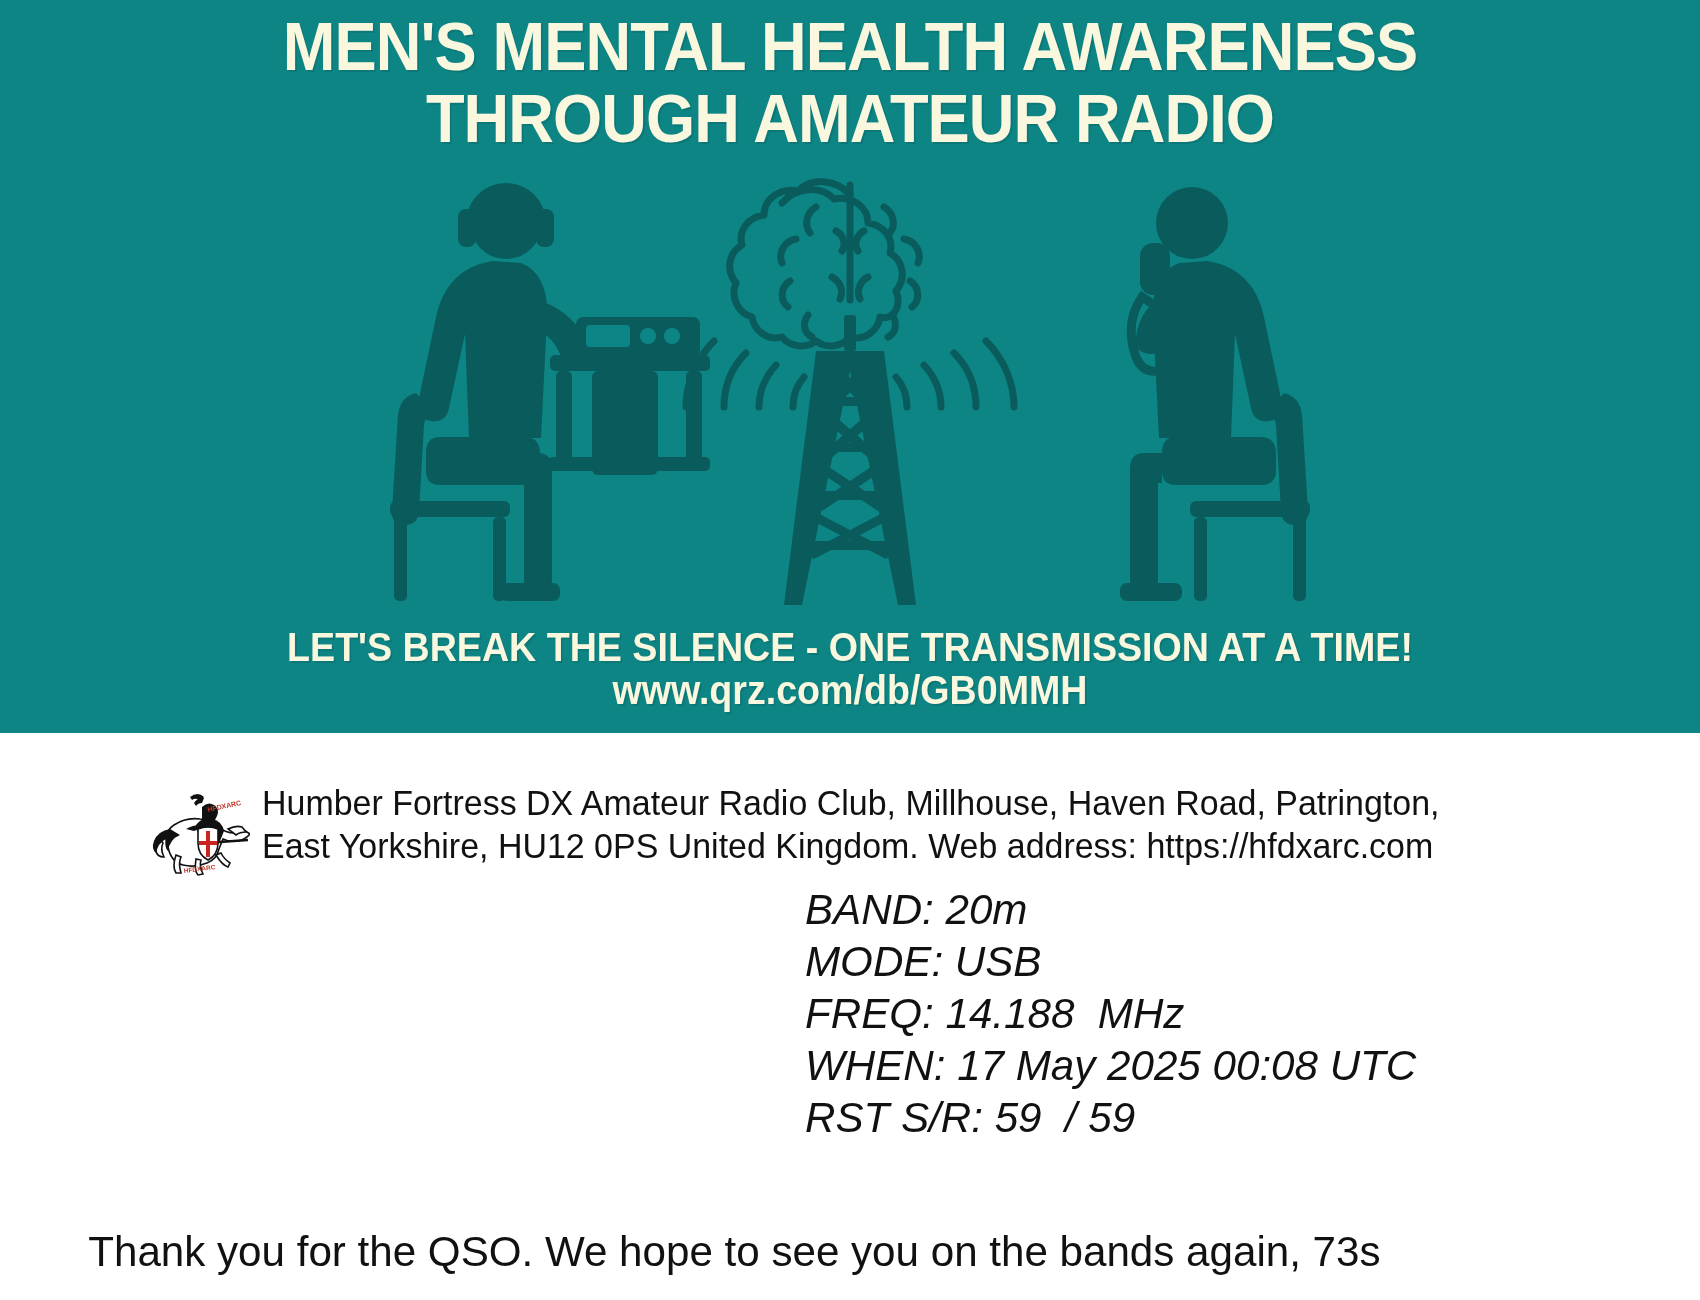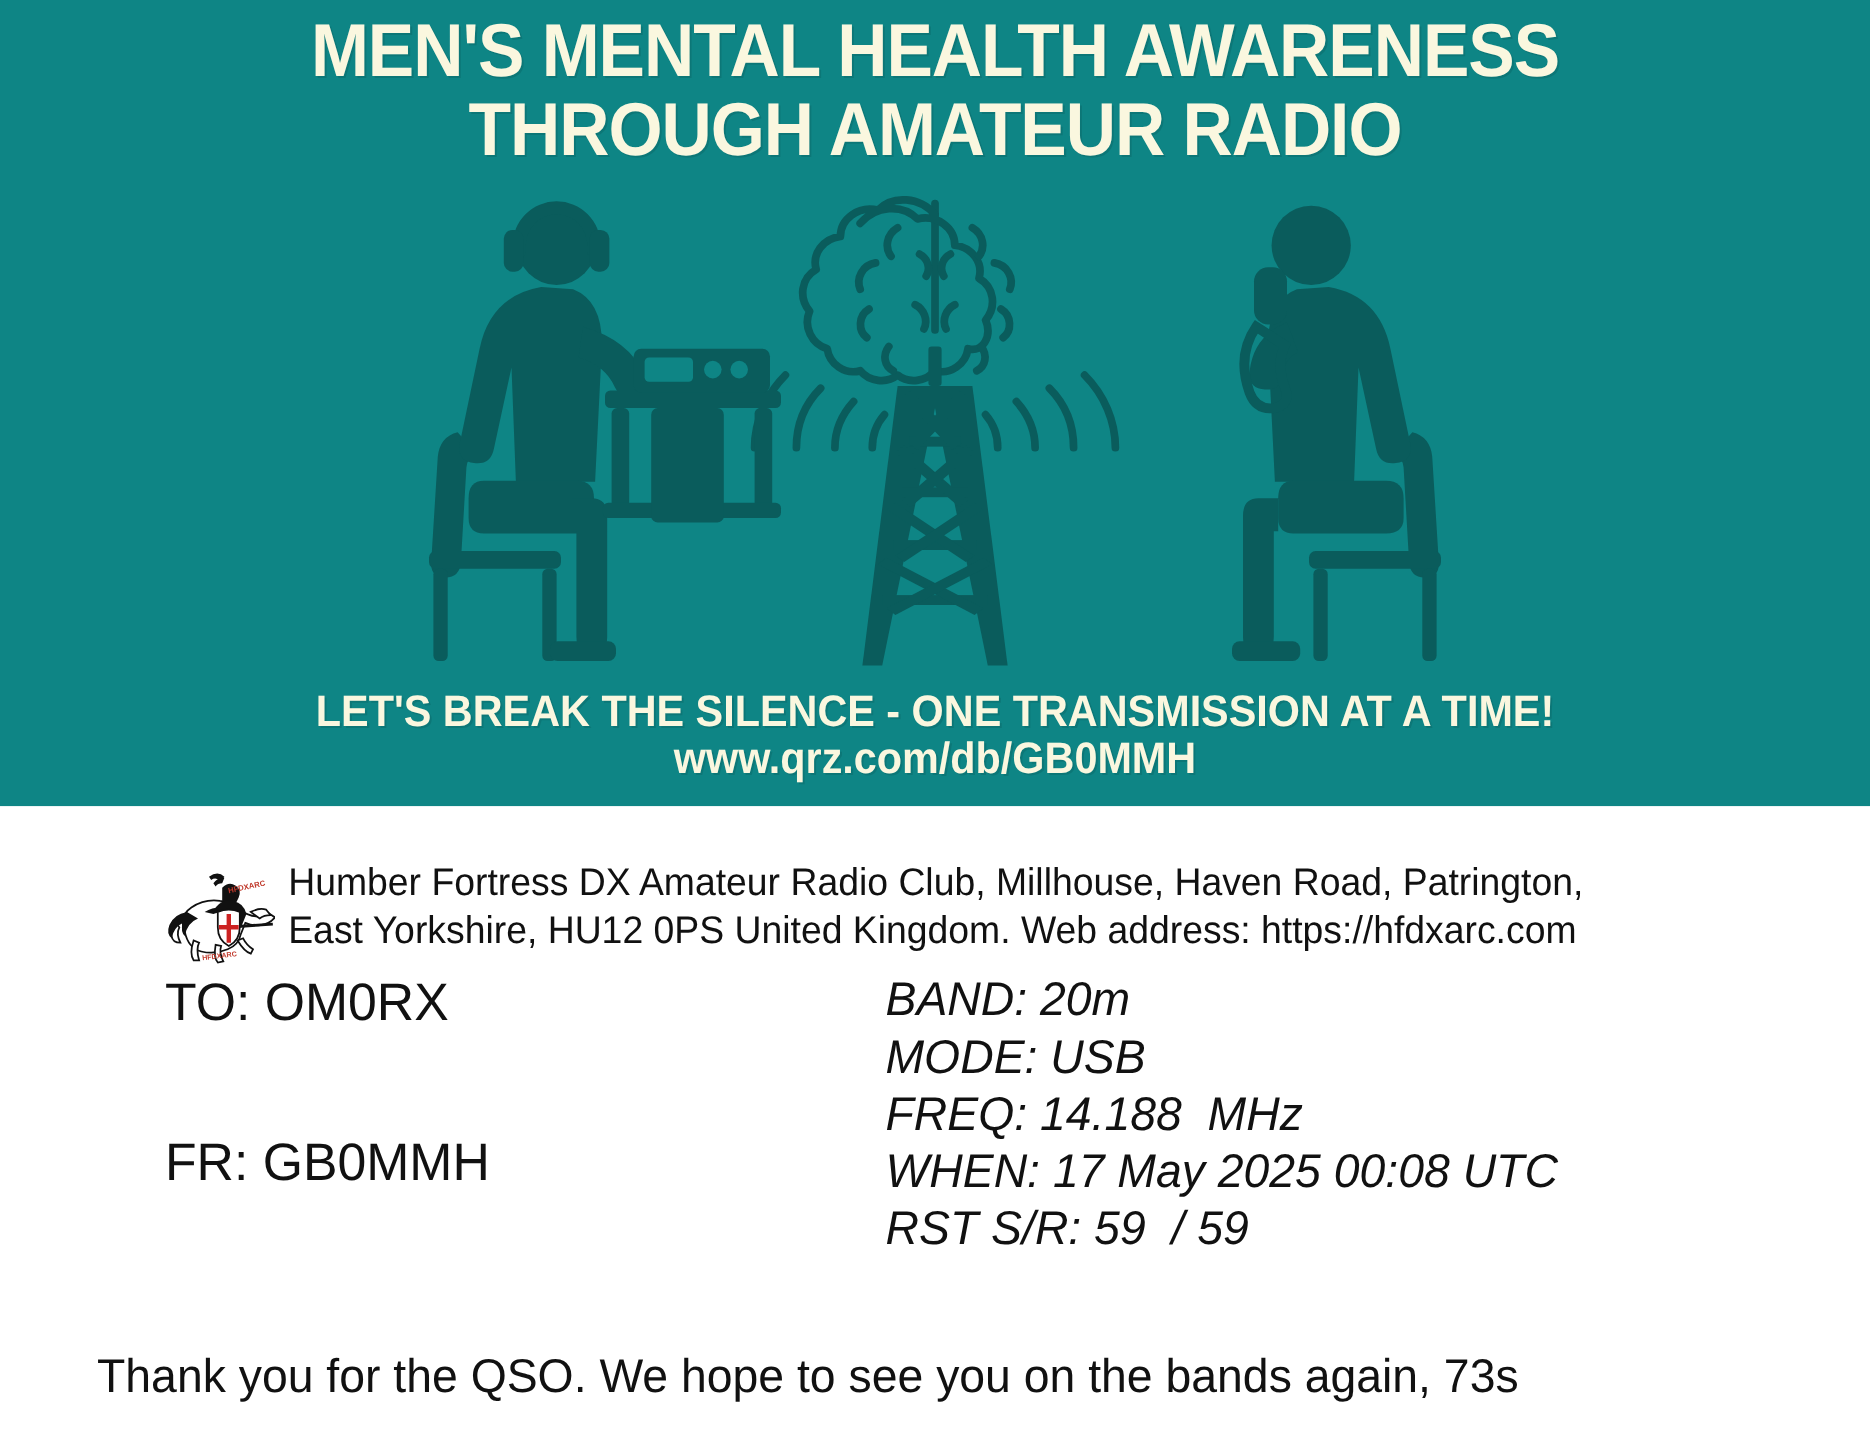--- a/index.html
+++ b/index.html
@@ -237,24 +237,20 @@
           <text x="34" y="88" font-family="Liberation Sans, sans-serif" font-size="6.5" font-weight="bold" fill="#c0392b" transform="rotate(-7 34 88)">HFDXARC</text>
         </svg>
       </div>
       <div class="club-text">
         <span class="line">Humber Fortress DX Amateur Radio Club, Millhouse, Haven Road, Patrington,</span>
         <span class="line">East Yorkshire, HU12 0PS United Kingdom. Web address: https://hfdxarc.com</span>
       </div>
     </div>
 
     <div class="qso">
-      <div class="col-left">
-        <div class="to-line">TO: OM0RX</div>
-        <div class="fr-line">FR: GB0MMH</div>
-      </div>
       <div class="col-right">
         <div class="detail">BAND: 20m</div>
         <div class="detail">MODE: USB</div>
         <div class="detail">FREQ: 14.188  MHz</div>
         <div class="detail">WHEN: 17 May 2025 00:08 UTC</div>
         <div class="detail">RST S/R: 59  / 59</div>
       </div>
     </div>
 
     <div class="thanks" style="position:absolute;left:0;top:492px;">Thank you for the QSO. We hope to see you on the bands again, 73s</div>

